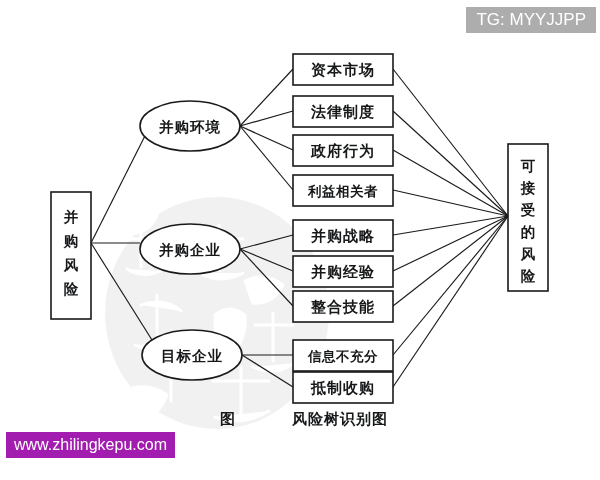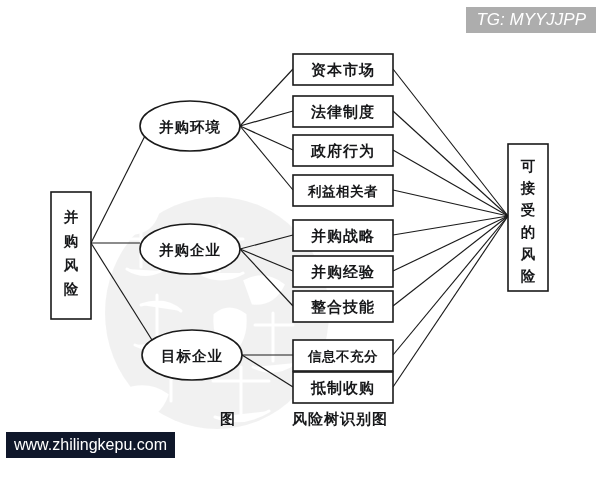--- a/index.html
+++ b/index.html
@@ -55,29 +55,28 @@
     display: flex;
     align-items: center;
     box-sizing: border-box;
   }
   #badge-top {
     right: 4px;
     top: 7px;
     height: 26px;
     padding: 12px 10px;
     font-size: 17px;
-    font-style: italic;
   }
   #badge-bottom {
     left: 6px;
     bottom: 22px;
     height: 26px;
     padding: 0 8px;
     font-size: 16px;
-    background: #0f172a;
+    background: #a21caf;
   }
   #wm-art {
     position: absolute;
     left: 95px;
     top: 195px;
     width: 245px;
     height: 235px;
     opacity: 0.085;
     pointer-events: none;
   }

